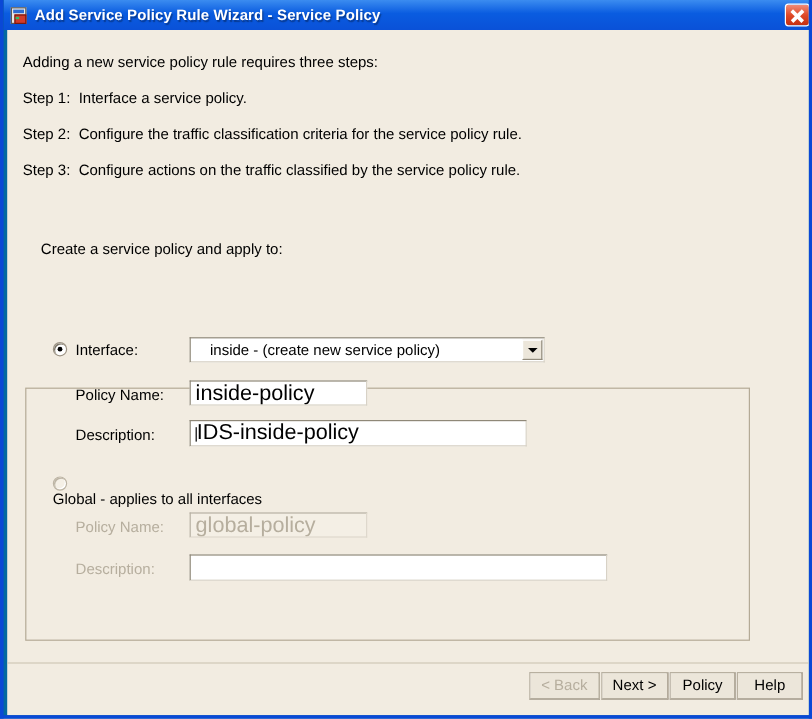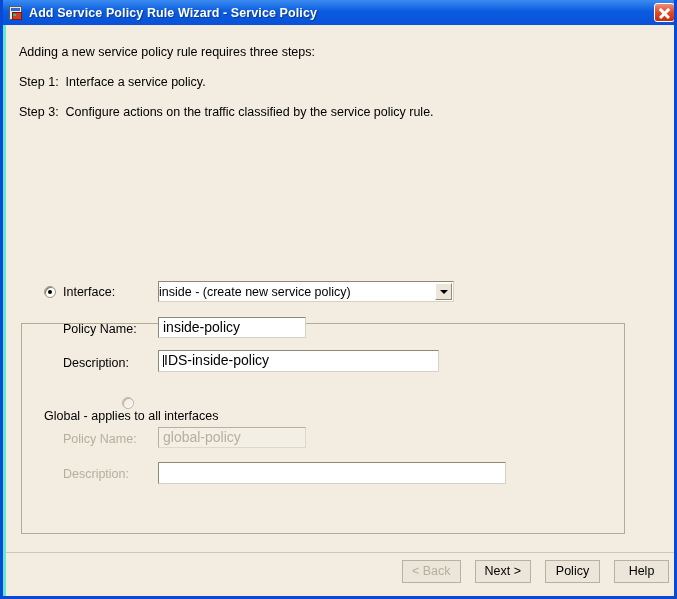--- a/index.html
+++ b/index.html
@@ -10,21 +10,21 @@
   body {
     font-family: "Liberation Sans", sans-serif;
     -webkit-font-smoothing: none;
   }
 
   #window {
     position: relative;
     width: 677px;
     height: 599px;
     box-sizing: border-box;
-    background: #5eead4;
+    background: #0369a1;
     border: 3px solid #0a48d6;
     border-top: none;
     overflow: hidden;
   }
 
   
   .titlebar {
     position: absolute;
     left: 0; top: 0;
     width: 677px;
@@ -144,21 +144,21 @@
     width: 604px;
     height: 211px;
     border: 1px solid #b4aa96;
     box-sizing: border-box;
   }
 
   
   .radio-row {
     position: absolute;
     display: flex;
-    align-items: center;
+    align-items: flex-start;
   }
   #row-interface { left: 38px; top: 260px; }
   #row-global    { left: 38px; top: 372px; flex-direction: column; }
 
   .radio {
     width: 12px;
     height: 12px;
     border-radius: 50%;
     box-sizing: border-box;
     background: #ffffff;
@@ -198,21 +198,21 @@
 
   
   .tfield {
     position: absolute;
     box-sizing: border-box;
     background: #ffffff;
     border: 1px solid #8f8878;
     border-right-color: #d8d2c6;
     border-bottom-color: #d8d2c6;
     font-family: "Liberation Sans", sans-serif;
-    font-size: 14px;
+    font-size: 18px;
     color: #000000;
     padding: 0 0 0 4px;
     line-height: 18px;
     white-space: nowrap;
     overflow: hidden;
     cursor: text;
   }
   .tfield.disabled {
     background: #f4efe5;
     color: #b6ae9e;
@@ -242,21 +242,21 @@
     border-right-color: #d8d2c6;
     border-bottom-color: #d8d2c6;
     display: flex;
     align-items: center;
     cursor: default;
   }
   .combo-value {
     flex: 1 1 auto;
     font-size: 12.5px;
     color: #000000;
-    padding-left: 0;
+    padding-left: 16px;
     white-space: nowrap;
     overflow: hidden;
   }
   .combo-arrow {
     flex: 0 0 auto;
     width: 17px;
     height: 17px;
     margin-right: 1px;
     background: #ece6da;
     border: 1px solid #ffffff;
@@ -282,21 +282,21 @@
     top: 527px;
     width: 671px;
     height: 1px;
     background: #cfc7b7;
   }
   .buttons {
     position: absolute;
     right: 8px;
     top: 535px;
     display: flex;
-    gap: 14px;
+    gap: 1px;
   }
   .btn {
     height: 23px;
     min-width: 55px;
     padding: 0 9px;
     box-sizing: border-box;
     background: #ece6da;
     border: 1px solid #ffffff;
     border-right-color: #8b8374;
     border-bottom-color: #8b8374;
@@ -327,23 +327,25 @@
     <span class="titlebar-text">Add Service Policy Rule Wizard - Service Policy</span>
     <span class="titlebar-spacer"></span>
     <span class="close-btn" title="Close"></span>
   </div>
 
   <div class="client">
 
     <div class="intro">
       <p>Adding a new service policy rule requires three steps:</p>
       <p>Step 1:  Interface a service policy.</p>
+      <p>Step 2:  Configure the traffic classification criteria for the service policy rule.</p>
       <p>Step 3:  Configure actions on the traffic classified by the service policy rule.</p>
     </div>
 
+    <div class="apply-label">Create a service policy and apply to:</div>
 
     <div class="groupbox"></div>
 
     <div class="radio-row" id="row-interface">
       <span class="radio checked"></span>
       <span class="radio-label">Interface:</span>
     </div>
 
     <div class="combo">
       <span class="combo-value">inside - (create new service policy)</span>

